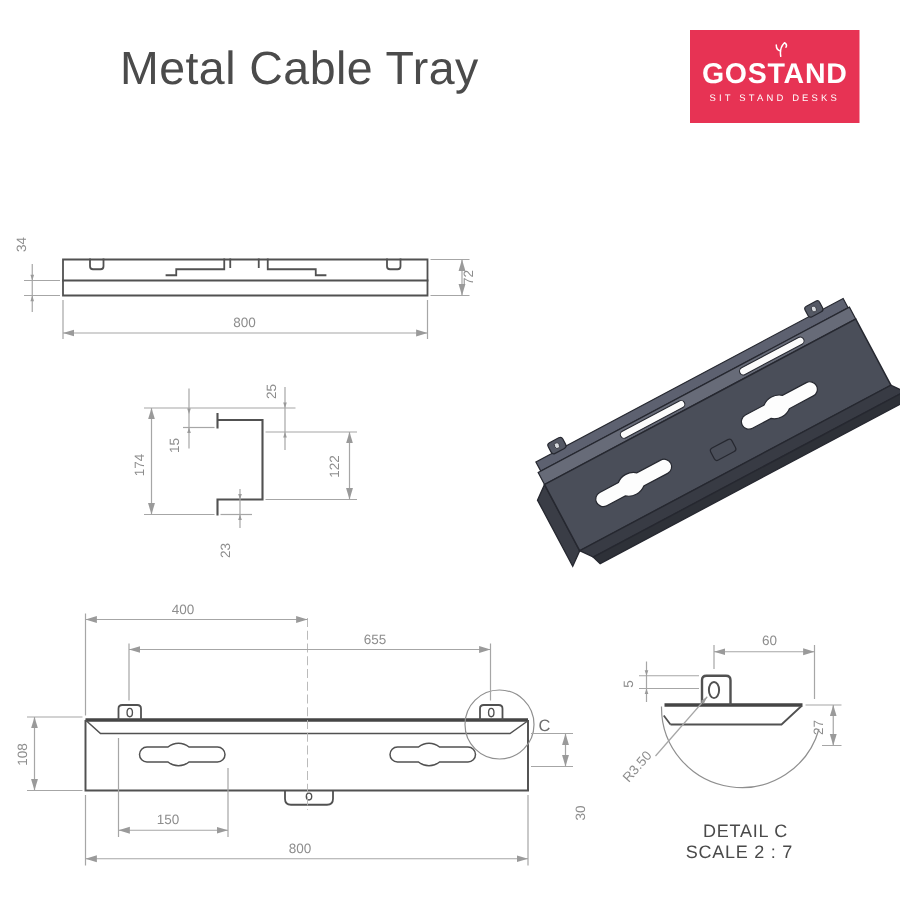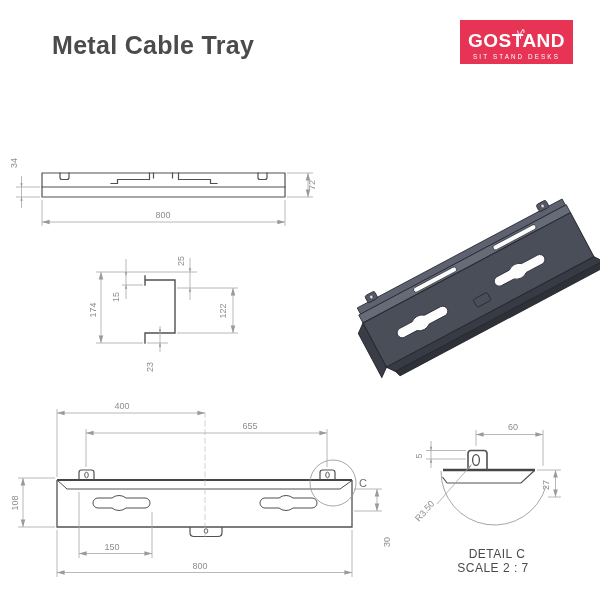--- a/index.html
+++ b/index.html
@@ -1,20 +1,20 @@
 <!DOCTYPE html>
 <html><head>
 <meta charset="utf-8">
 <style>
   html,body{margin:0;padding:0;background:#fff;}
   #page{position:relative;width:600px;height:600px;background:#ffffff;overflow:hidden;
         font-family:"Liberation Sans", sans-serif;}
-  #title{position:absolute;left:52px;top:30px;font-size:25px;line-height:31px;
-         font-weight:700;color:#4b4b4b;letter-spacing:.3px;}
-  #logo{position:absolute;left:460px;top:20px;width:113px;height:44px;background:#e73354;
+  #title{position:absolute;left:80px;top:30px;font-size:31px;line-height:31px;
+         font-weight:400;color:#4b4b4b;letter-spacing:.3px;}
+  #logo{position:absolute;left:460px;top:20px;width:113px;height:62px;background:#e73354;
         display:flex;flex-direction:column;align-items:center;justify-content:center;}
   #logo .brand{color:#fff;font-weight:bold;font-size:19px;letter-spacing:.5px;line-height:19px;margin-top:6px;}
   #logo .tagline{color:#fff;font-size:6.3px;letter-spacing:2.1px;margin-top:3px;}
   #logo .sprout{position:absolute;left:55px;top:5px;}
   svg text{font-family:"Liberation Sans", sans-serif;}
   .dimtxt{font-size:9px;fill:#8d8d8d;}
   .dettxt{font-size:12px;fill:#4a4a4a;letter-spacing:.5px;}
   .clbl{font-size:11px;fill:#6e6e6e;}
 </style>
 </head>

